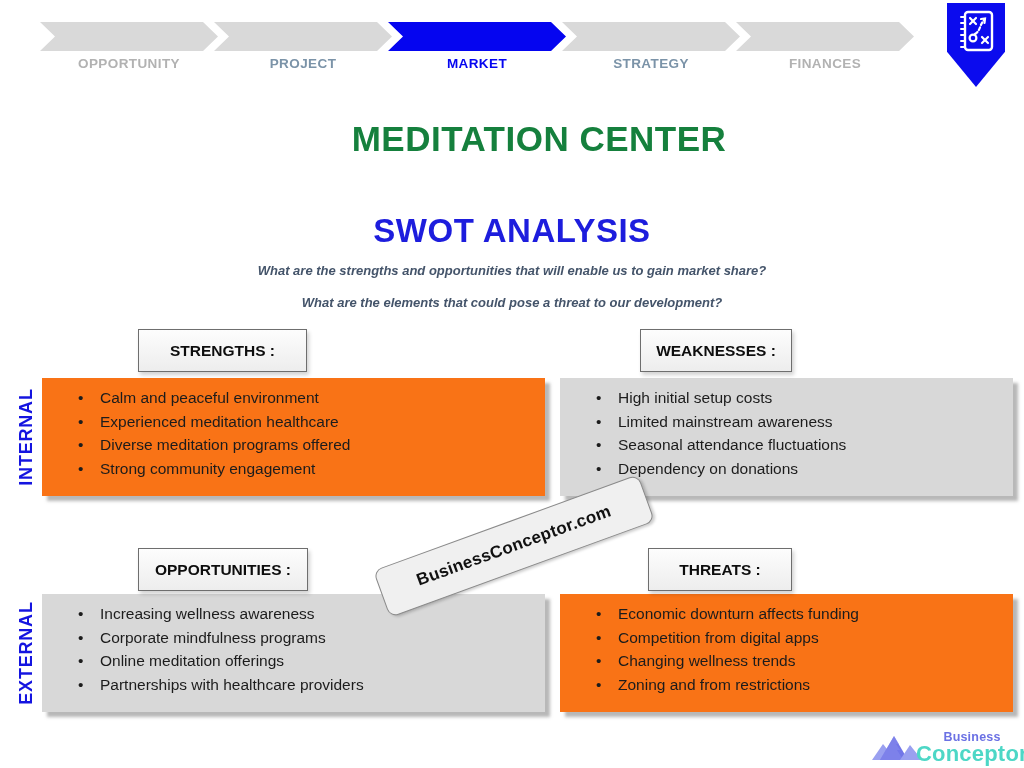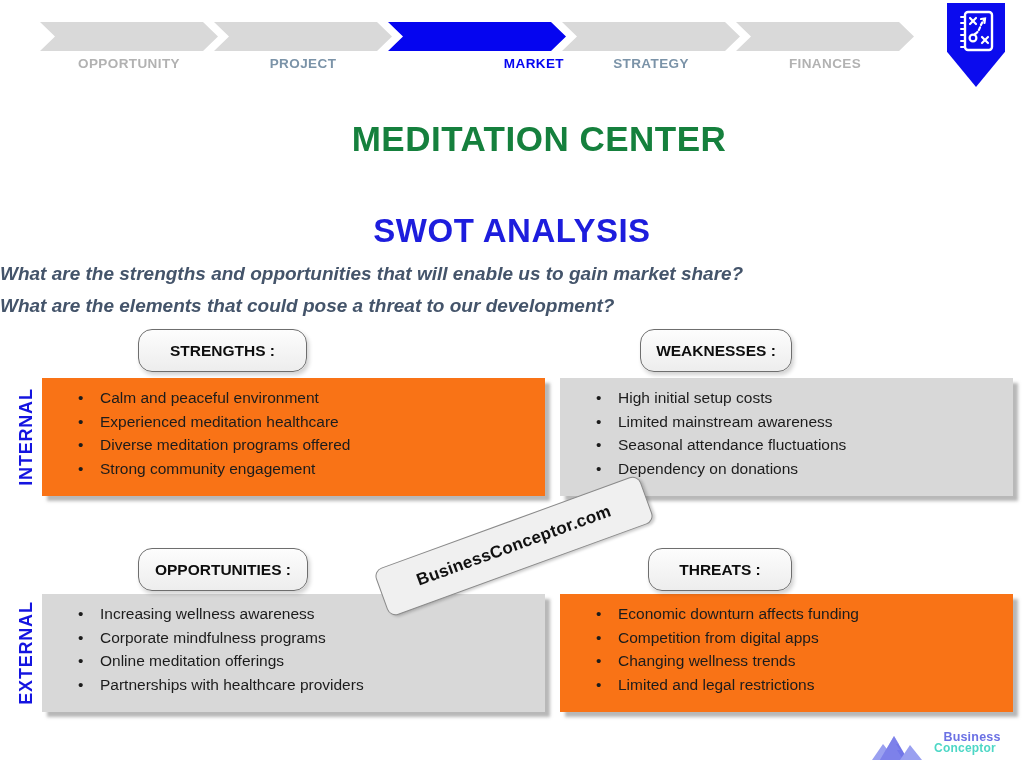--- a/index.html
+++ b/index.html
@@ -13,49 +13,49 @@
     position:absolute;top:22px;height:29px;background:#d9d9d9;
     clip-path:polygon(0 0,calc(100% - 15px) 0,100% 50%,calc(100% - 15px) 100%,0 100%,15px 50%);
   }
   .chev.active{background:#0505f0;}
   .step-label{
     position:absolute;top:56px;width:174px;text-align:center;
     font-size:13.5px;font-weight:700;letter-spacing:.4px;
   }
   .step-label.muted{color:#b2b2b2;}
   .step-label.slate{color:#7b93a8;}
-  .step-label.active{color:#0505f0;text-align:right;}
+  .step-label.active{color:#0505f0;}
 
   
   .pennant{
     position:absolute;left:947px;top:3px;width:58px;height:84px;background:#0b0bee;
     clip-path:polygon(0 0,100% 0,100% 58%,50% 100%,0 58%);
     display:flex;justify-content:center;
   }
   .pennant svg{margin-top:7px;}
 
   
   .main-title{
     position:absolute;top:119px;left:0;width:100%;text-align:center;
     font-size:35px;font-weight:700;color:#15803d;letter-spacing:.5px;margin:0;padding-left:27px;
   }
   .sub-title{
     position:absolute;top:212px;left:0;width:100%;text-align:center;
     font-size:33px;font-weight:700;color:#1d1ddd;letter-spacing:.5px;margin:0;
   }
   .question{
-    position:absolute;left:0;width:100%;margin:0;
-    font-size:19px;font-style:italic;font-weight:600;color:#44546a;
+    position:absolute;left:0;width:100%;text-align:center;margin:0;
+    font-size:13px;font-style:italic;font-weight:600;color:#44546a;
   }
   .q1{top:263px;}
   .q2{top:295px;}
 
   
   .qhead{
-    position:absolute;height:41px;border:1.6px solid #6e6e6e;border-radius:14px;
+    position:absolute;height:41px;border:1.6px solid #6e6e6e;border-radius:0;
     background:linear-gradient(180deg,#fdfdfd 0%,#ededed 100%);
     display:flex;align-items:center;justify-content:center;
     font-size:15.5px;font-weight:700;color:#0d0d0d;
     box-shadow:2px 3px 4px rgba(0,0,0,.18);z-index:2;
   }
   .qhead.strengths{left:138px;top:329px;width:167px;}
   .qhead.weaknesses{left:640px;top:329px;width:150px;}
   .qhead.opportunities{left:138px;top:548px;width:168px;}
   .qhead.threats{left:648px;top:548px;width:142px;}
 
@@ -95,22 +95,22 @@
   }
 
   
   .logo{position:absolute;left:872px;top:729px;width:142px;height:36px;z-index:2;}
   .logo svg{position:absolute;left:0;top:3px;}
   .logo .l1{
     position:absolute;left:58px;top:1px;width:84px;text-align:center;
     font-size:12.5px;font-weight:700;color:#6b71e4;letter-spacing:.2px;
   }
   .logo .l2{
-    position:absolute;left:44px;top:12px;width:98px;text-align:center;
-    font-size:12px;font-weight:700;color:#4dd7c6;letter-spacing:.2px;
+    position:absolute;left:44px;top:12px;width:98px;text-align:left;
+    font-size:22px;font-weight:700;color:#4dd7c6;letter-spacing:.2px;
   }
 </style>
 </head>
 <body>
 
 <div class="slide">
 
   <div class="stepper">
     <div class="chev" style="left:40px;width:178px;"></div>
     <div class="chev" style="left:214px;width:178px;"></div>
@@ -186,21 +186,21 @@
       <li>Online meditation offerings</li>
       <li>Partnerships with healthcare providers</li>
     </ul>
   </div>
 
   <div class="qbox blue r2 right">
     <ul>
       <li>Economic downturn affects funding</li>
       <li>Competition from digital apps</li>
       <li>Changing wellness trends</li>
-      <li>Limited and legal restrictions</li>
+      <li>Zoning and from restrictions</li>
     </ul>
   </div>
 
   <div class="watermark">BusinessConceptor.com</div>
 
   <div class="logo">
     <svg width="56" height="30" viewBox="0 0 56 30">
       <polygon points="0,28 11,12 19,22 14,28" fill="#9aa0f0"></polygon>
       <polygon points="8,28 22,4 36,28" fill="#7276e8"></polygon>
       <polygon points="22,4 27,12 24,12 28,18 25,18 30,26 36,28 8,28" fill="#8b90ee" opacity="0.45"></polygon>

